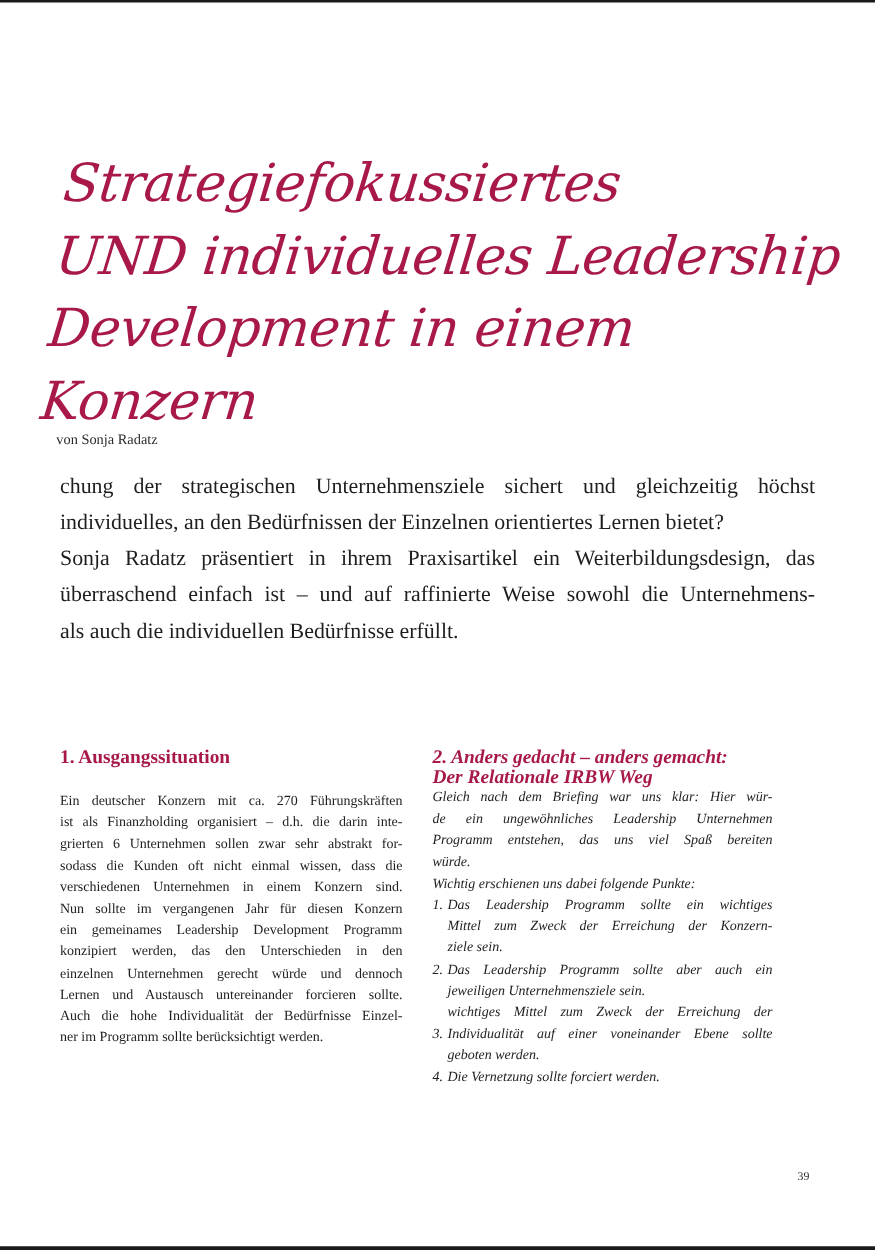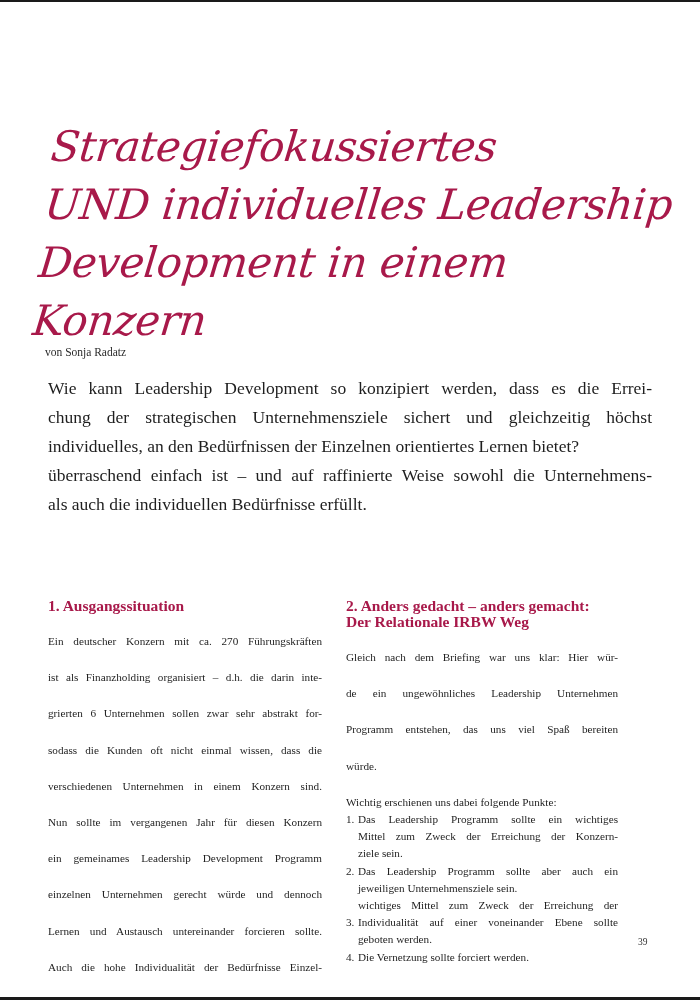--- a/index.html
+++ b/index.html
@@ -28,30 +28,30 @@
       position: absolute; left: 48px; top: 374px; width: 604px;
       font-size: 17.5px; line-height: 29px; color: #1e1e1e;
       text-align: justify; margin: 0;
     }
     .lead span { display: block; white-space: nowrap; text-align-last: justify; }
     .lead span.last { text-align-last: left; }
     .col {
       position: absolute; top: 598px;
     }
     .col-left { left: 48px; width: 274px; }
-    .col-right { left: 346px; width: 272px; }
+    .col-right { left: 346px; width: 272px; font-style: italic; }
     .heading {
       color: #a8194a; font-weight: bold; font-size: 15.5px; line-height: 16px;
       margin: 0;
     }
     .col-left .heading { margin-bottom: 19px; }
     .body-text {
       font-size: 11.2px; line-height: 17.2px; color: #1e1e1e; margin: 0;
     }
-    .body-text span { display: block; white-space: nowrap; text-align: justify; text-align-last: justify; margin-top: 19px; }
+    .body-text span { display: block; white-space: nowrap; text-align: justify; text-align-last: justify; }
     .body-text span.last { text-align-last: left; }
     ol.points { list-style: none; margin: 0; padding: 0; font-size: 11.2px; line-height: 17.2px; }
     ol.points li { position: relative; padding-left: 12px; }
     ol.points li .num { position: absolute; left: 0; top: 0; }
     ol.points li span.line { display: block; white-space: nowrap; text-align: justify; text-align-last: justify; }
     ol.points li span.line.last { text-align-last: left; }
     .page-number {
       position: absolute; left: 638px; top: 937px; font-size: 9.5px; color: #333;
     }
   </style>
@@ -62,37 +62,38 @@
 
 <h1 class="title">
   <span>Strategiefokussiertes</span>
   <span>UND individuelles Leadership</span>
   <span>Development in einem Konzern</span>
 </h1>
 
 <div class="author">von Sonja Radatz</div>
 
 <p class="lead">
-  <span>Wie kann Leadership Development so konzipiert werden, dass es die Errei-</span>
   <span>chung der strategischen Unternehmensziele sichert und gleichzeitig höchst</span>
   <span class="last">individuelles, an den Bedürfnissen der Einzelnen orientiertes Lernen bietet?</span>
+  <span>Sonja Radatz präsentiert in ihrem Praxisartikel ein Weiterbildungsdesign, das</span>
   <span>überraschend einfach ist – und auf raffinierte Weise sowohl die Unternehmens-</span>
   <span class="last">als auch die individuellen Bedürfnisse erfüllt.</span>
 </p>
 
 <section class="col col-left">
   <h2 class="heading">1. Ausgangssituation</h2>
   <p class="body-text">
     <span>Ein deutscher Konzern mit ca. 270 Führungskräften</span>
     <span>ist als Finanzholding organisiert – d.h. die darin inte-</span>
     <span>grierten 6 Unternehmen sollen zwar sehr abstrakt for-</span>
     <span>sodass die Kunden oft nicht einmal wissen, dass die</span>
     <span>verschiedenen Unternehmen in einem Konzern sind.</span>
     <span>Nun sollte im vergangenen Jahr für diesen Konzern</span>
     <span>ein gemeinames Leadership Development Programm</span>
+    <span>konzipiert werden, das den Unterschieden in den</span>
     <span>einzelnen Unternehmen gerecht würde und dennoch</span>
     <span>Lernen und Austausch untereinander forcieren sollte.</span>
     <span>Auch die hohe Individualität der Bedürfnisse Einzel-</span>
     <span class="last">ner im Programm sollte berücksichtigt werden.</span>
   </p>
 </section>
 
 <section class="col col-right">
   <h2 class="heading">
     <span style="display:block">2. Anders gedacht – anders gemacht:</span>

